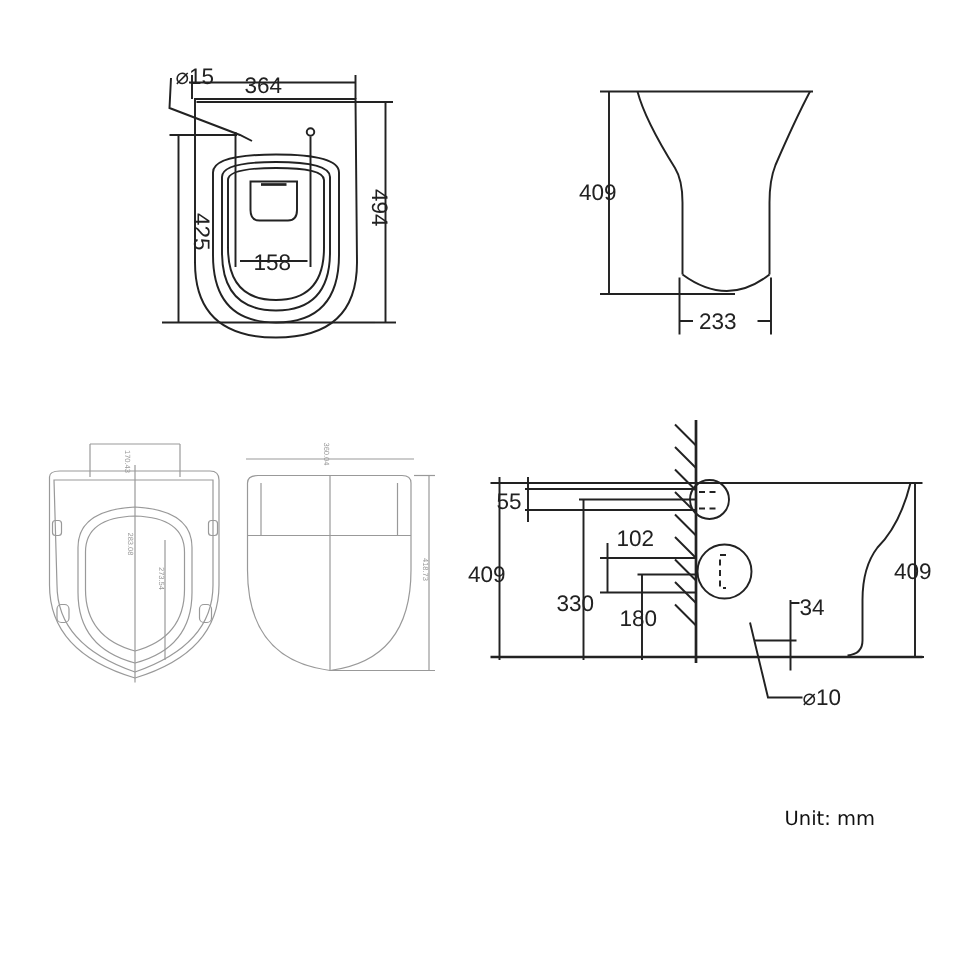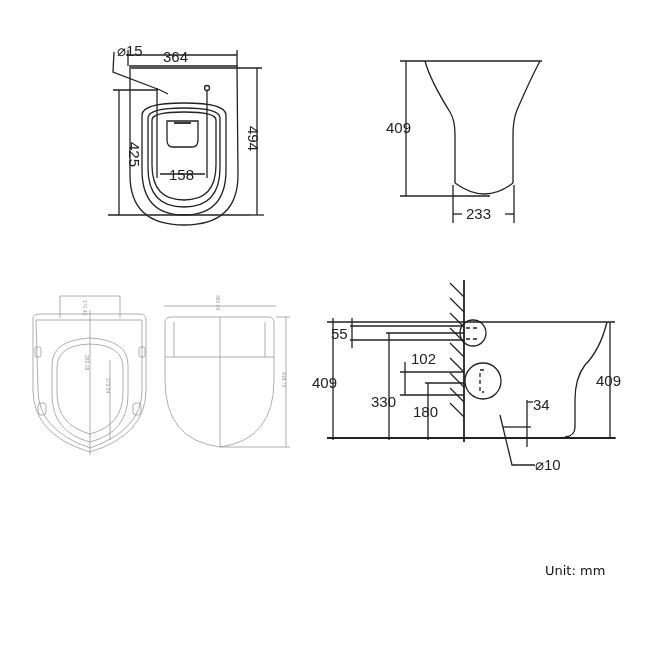--- a/index.html
+++ b/index.html
@@ -3,21 +3,21 @@
 <meta charset="utf-8">
 <style>
   html, body { margin:0; padding:0; background:#ffffff; }
   body { width:650px; height:650px; position:relative; overflow:hidden; font-family:"Liberation Sans", sans-serif; }
   svg { position:absolute; left:0; top:0; }
   .dim { font-family:"Liberation Sans", sans-serif; font-size:15px; fill:#222; }
   .faint { font-family:"Liberation Sans", sans-serif; font-size:5px; fill:#999; }
   .ln { stroke:#222; stroke-width:1.3; fill:none; }
   .ln2 { stroke:#222; stroke-width:1.8; fill:none; }
   .lt { stroke:#999; stroke-width:0.8; fill:none; }
-  .unit { position:absolute; left:545px; top:539px; font-size:13px; color:#111; font-family:"DejaVu Sans", sans-serif;margin-top:24px; }
+  .unit { position:absolute; left:523px; top:539px; font-size:13px; color:#111; font-family:"DejaVu Sans", sans-serif; }
 </style>
 </head>
 <body>
 
 <svg width="650" height="650" viewBox="0 0 650 650">
 
   <g>
 
     <path class="ln" d="M130 66 L237 66 L238 175 Q238 225 184 225 Q130 225 130 175 Z"></path>
 

